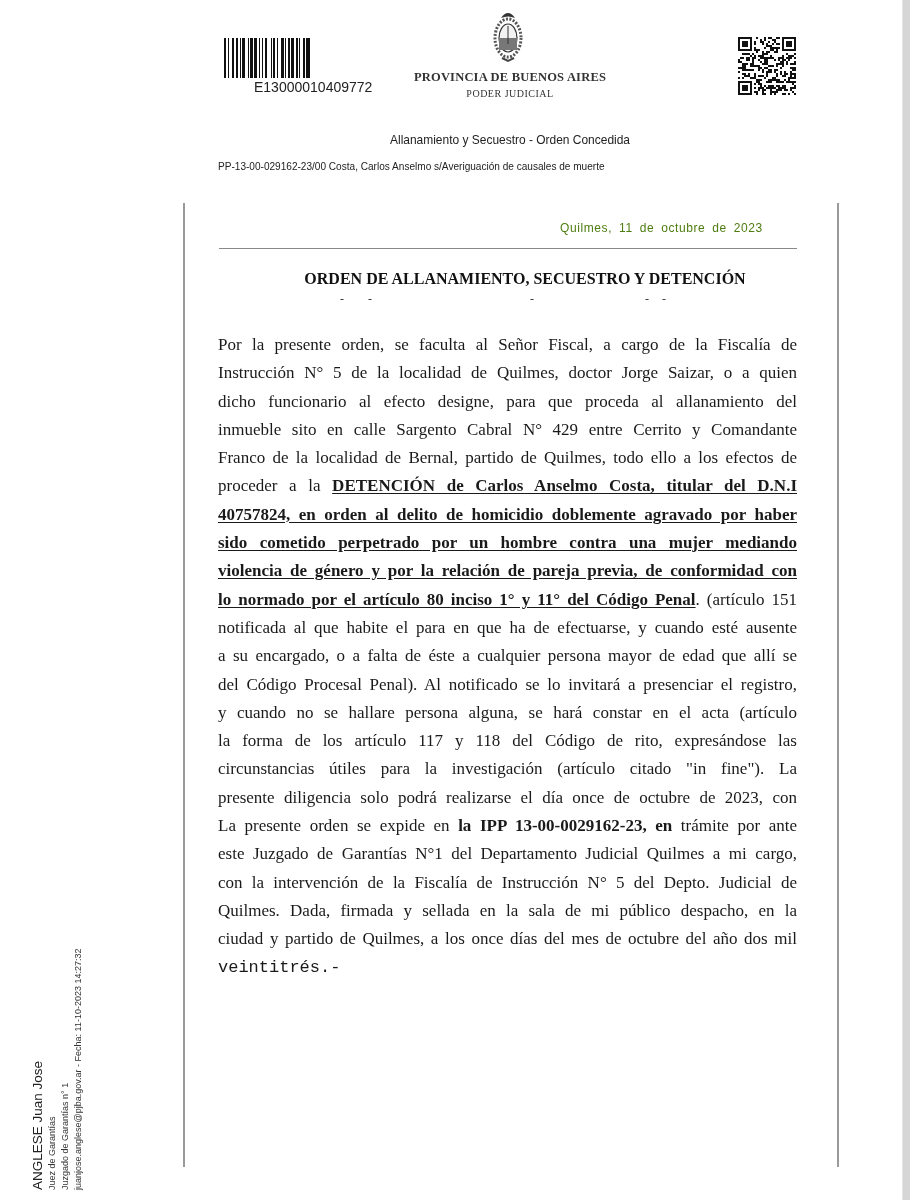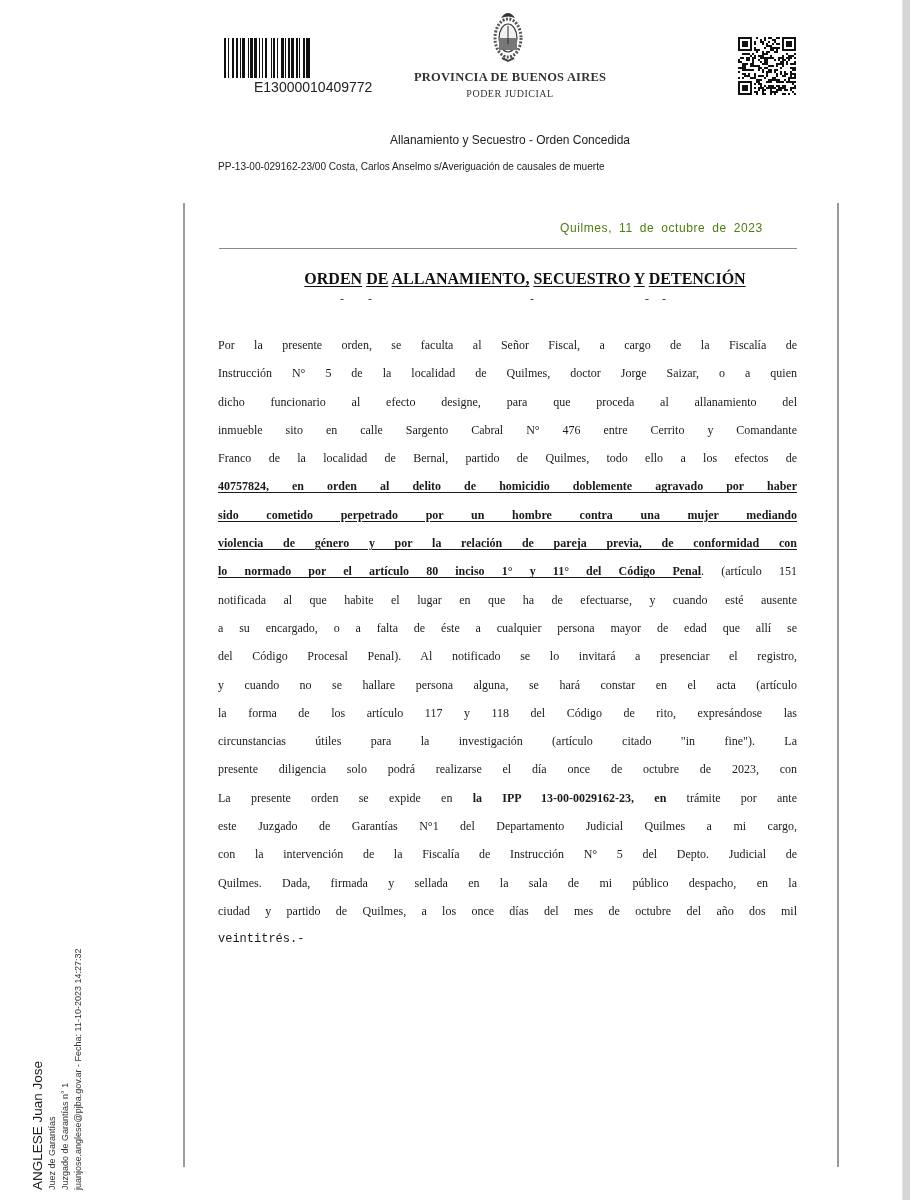--- a/index.html
+++ b/index.html
@@ -14,24 +14,24 @@
   .poder { left:360px; top:88px; width:300px; text-align:center; font-family:"Liberation Serif", serif; font-size:10px; color:#333; letter-spacing:0.5px; }
   .qr { left:738px; top:37px; width:58px; height:58px; }
   .subtitle { left:210px; top:132px; width:600px; text-align:center; font-family:"Liberation Sans", sans-serif; font-size:13px; color:#222; transform:scaleX(0.92); }
   .case { left:218px; top:160px; font-family:"Liberation Sans", sans-serif; font-size:11.2px; color:#222; white-space:nowrap; transform-origin:left; transform:scaleX(0.9); }
   .vline { width:2px; background:#9a9a9a; }
   .vline.left { left:183px; top:203px; height:964px; }
   .vline.right { left:837px; top:203px; height:964px; }
   .date { left:560px; top:221px; width:237px; text-align:left; font-family:"Liberation Sans", sans-serif; font-size:12px; letter-spacing:0.6px; color:#4d7c0f; word-spacing:3px; }
   .hrule { left:219px; top:248px; width:578px; height:1px; background:#888; }
   .heading { left:210px; top:270px; width:630px; text-align:center; font-family:"Liberation Serif", serif; font-weight:bold; font-size:16px; color:#111; }
-  .heading span { text-decoration:underline; text-underline-offset:2px; }
+  .heading span { text-underline-offset:2px; }
   .dashes { left:340px; top:292px; width:330px; height:10px; font-family:"Liberation Serif", serif; font-size:12px; color:#333; }
   .dashes i { position:absolute; font-style:normal; }
-  .body-text { left:218px; top:331px; width:579px; font-family:"Liberation Serif", serif; font-size:12px; line-height:28.3px; text-align:justify; color:#1a1a1a; }
+  .body-text { left:218px; top:331px; width:579px; font-family:"Liberation Serif", serif; font-size:17px; line-height:28.3px; text-align:justify; color:#1a1a1a; }
   .body-text .ln { display:block; text-align:justify; text-align-last:justify; height:28.3px; white-space:nowrap; overflow:visible; }
   .body-text .ln.last { text-align-last:left;font-family:Liberation Mono, monospace; }
   .body-text b.u { text-decoration:underline; text-underline-offset:2px; }
   .sig { left:30px; top:1190px; transform-origin:left top; transform:rotate(-90deg); font-family:"Liberation Sans", sans-serif; color:#333; white-space:nowrap; }
   .sig .name { font-size:13.5px; line-height:16px; color:#222; }
   .sig .small { font-size:9px; line-height:13px; }
 </style>
 </head>
 <body>
 
@@ -418,27 +418,28 @@
     <i style="left:28px">-</i>
     <i style="left:190px">-</i>
     <i style="left:305px">-</i>
     <i style="left:322px">-</i>
 </div>
 
 <div class="abs body-text" id="body">
     <span class="ln"><span>Por la presente orden, se faculta al Señor Fiscal, a cargo de la Fiscalía de</span></span>
     <span class="ln"><span>Instrucción N° 5 de la localidad de Quilmes, doctor Jorge Saizar, o a quien</span></span>
     <span class="ln"><span>dicho funcionario al efecto designe, para que proceda al allanamiento del</span></span>
-    <span class="ln"><span>inmueble sito en calle Sargento Cabral N° 476 entre Cerrito y Comandante</span></span>
+    <span class="ln"><span>inmueble sito en calle Sargento Cabral N° 429 entre Cerrito y Comandante</span></span>
     <span class="ln"><span>Franco de la localidad de Bernal, partido de Quilmes, todo ello a los efectos de</span></span>
+    <span class="ln"><span>proceder a la </span><b class="u">DETENCIÓN de Carlos Anselmo Costa, titular del D.N.I</b></span>
     <span class="ln"><b class="u">40757824, en orden al delito de homicidio doblemente agravado por haber</b></span>
     <span class="ln"><b class="u">sido cometido perpetrado por un hombre contra una mujer mediando</b></span>
     <span class="ln"><b class="u">violencia de género y por la relación de pareja previa, de conformidad con</b></span>
     <span class="ln"><b class="u">lo normado por el artículo 80 inciso 1° y 11° del Código Penal</b><span>. (artículo 151</span></span>
-    <span class="ln"><span>notificada al que habite el lugar en que ha de efectuarse, y cuando esté ausente</span></span>
+    <span class="ln"><span>notificada al que habite el para en que ha de efectuarse, y cuando esté ausente</span></span>
     <span class="ln"><span>a su encargado, o a falta de éste a cualquier persona mayor de edad que allí se</span></span>
     <span class="ln"><span>del Código Procesal Penal). Al notificado se lo invitará a presenciar el registro,</span></span>
     <span class="ln"><span>y cuando no se hallare persona alguna, se hará constar en el acta (artículo</span></span>
     <span class="ln"><span>la forma de los artículo 117 y 118 del Código de rito, expresándose las</span></span>
     <span class="ln"><span>circunstancias útiles para la investigación (artículo citado "in fine"). La</span></span>
     <span class="ln"><span>presente diligencia solo podrá realizarse el día once de octubre de 2023, con</span></span>
     <span class="ln"><span>La presente orden se expide en </span><b>la IPP 13-00-0029162-23, en</b><span> trámite por ante</span></span>
     <span class="ln"><span>este Juzgado de Garantías N°1 del Departamento Judicial Quilmes  a mi cargo,</span></span>
     <span class="ln"><span>con la intervención de la Fiscalía de Instrucción N°  5 del Depto. Judicial de</span></span>
     <span class="ln"><span>Quilmes. Dada, firmada y sellada en la sala de mi público despacho, en la</span></span>

